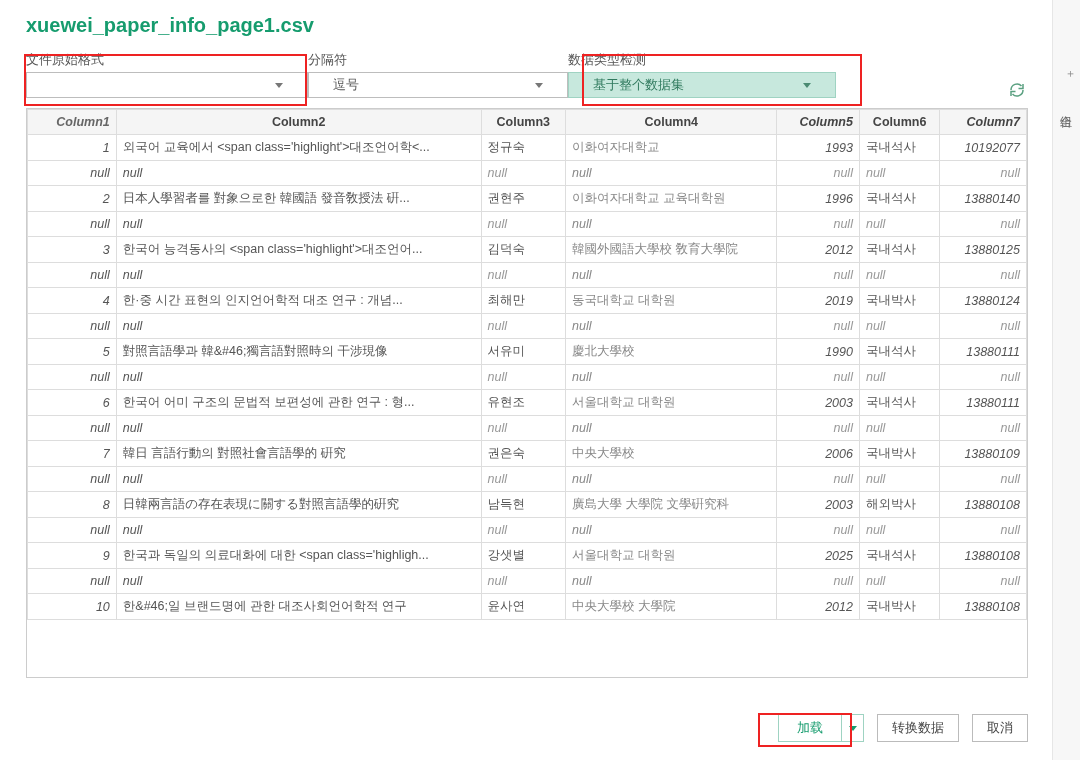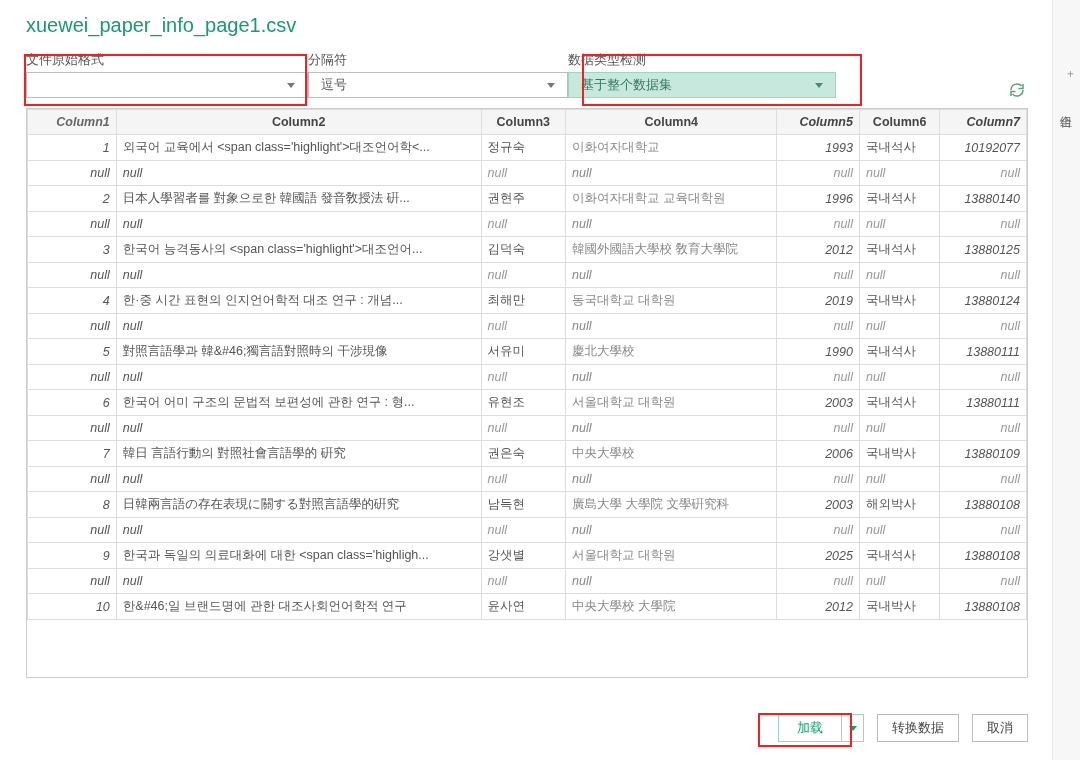--- a/index.html
+++ b/index.html
@@ -16,36 +16,36 @@
   .dialog {
     position: absolute;
     left: 26px;
     top: 14px;
     width: 1002px;
   }
   .title {
     color: #169c6e;
     font-size: 20px;
     margin-bottom: 14px;
-    font-weight: 400;
+    font-weight: 700;
   }
   .opts-row {
     display: flex;
     margin-bottom: 10px;
   }
   .opt-group { display: flex; flex-direction: column; }
   .opt-label { font-size: 13px; color: #555; margin-bottom: 3px; }
   .combo {
     height: 26px;
     border: 1px solid #bdbdbd;
     background: #fff;
     display: flex;
     align-items: center;
     justify-content: space-between;
-    padding: 0 12px;
+    padding: 0 24px;
     font-size: 13px;
     color: #555;
     position: relative;
   }
   .combo.green { background: #c7e8dd; border-color: #9fd3c2; color: #307a5e; }
   .caret {
     width: 0; height: 0;
     border-left: 4px solid transparent;
     border-right: 4px solid transparent;
     border-top: 5px solid #777;

